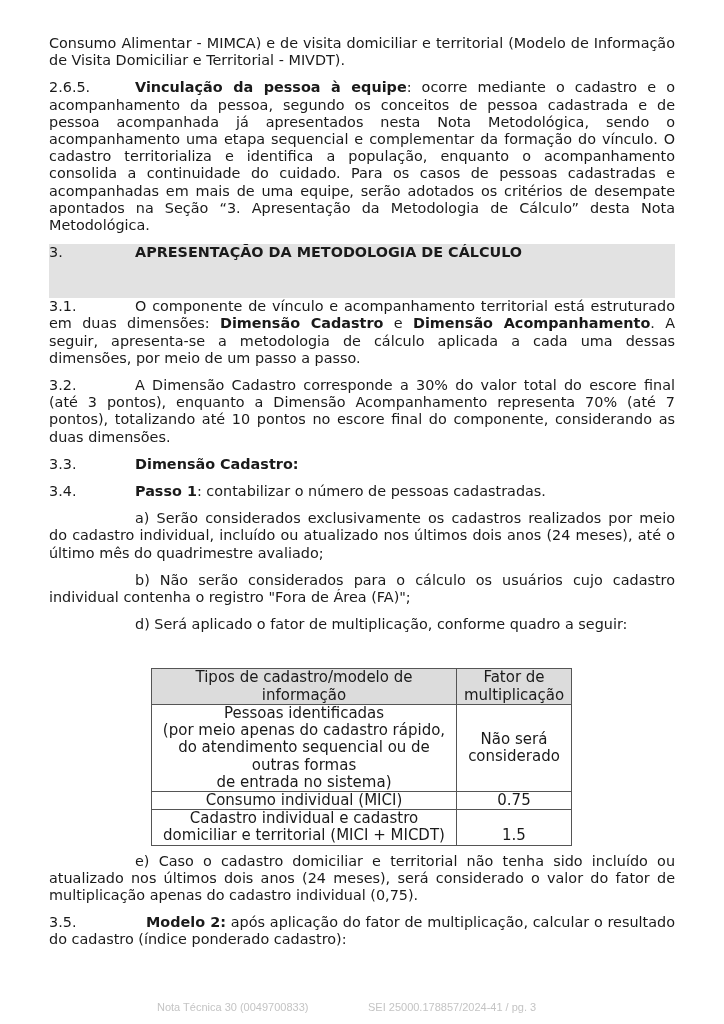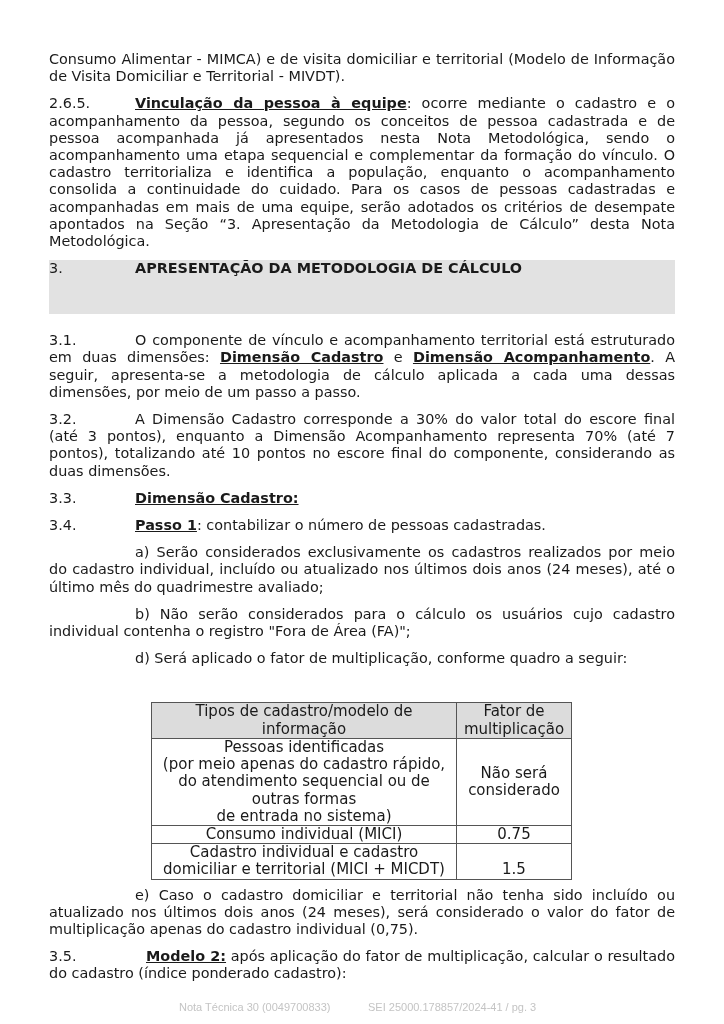--- a/index.html
+++ b/index.html
@@ -1,23 +1,23 @@
 <!DOCTYPE html>
 <html><head>
 <meta charset="utf-8">
 <style>
   html, body { margin: 0; padding: 0; background: #ffffff; }
   body { width: 724px; height: 1024px; position: relative; overflow: hidden;
          font-family: "DejaVu Sans", sans-serif; color: #1a1a1a; }
-  .page { position: absolute; left: 49px; top: 16px; width: 626px; }
+  .page { position: absolute; left: 49px; top: 0; width: 626px; }
   p { margin: 0; font-size: 14.4px; line-height: 17.2px; text-align: justify; }
   .num { display: inline-block; width: 86px; }
   .num2 { display: inline-block; width: 97px; }
   .ind { display: inline-block; width: 86px; }
-  b { font-weight: bold; text-decoration: underline; }
+  b { font-weight: bold; }
   .sec { background: #e2e2e2; height: 54px; margin-top: 10px; font-size: 14.4px; line-height: 17.2px; font-weight: bold; }
   .sec .n { font-weight: normal; display: inline-block; width: 86px; }
   table.q { border-collapse: collapse; margin-left: 102px; width: 421px; font-size: 15px; line-height: 17.2px; }
   table.q td, table.q th { border: 1px solid #555; text-align: center; padding: 0 2px; font-weight: normal; }
   table.q th { background: #dcdcdc; }
   .footer { position: absolute; top: 1001px; left: 0; width: 724px; font-family: "Liberation Sans", sans-serif; font-size: 11px; color: #c4c4c4; }
   .footer span { position: absolute; }
 </style>
 </head>
 <body>
@@ -26,21 +26,21 @@
   <p style="margin-top:35px">Consumo Alimentar - MIMCA) e de visita domiciliar e territorial (Modelo de Informação de Visita Domiciliar e Territorial - MIVDT).</p>
 
   <p style="margin-top:10px">
     <span class="num">2.6.5.</span><b>Vinculação da pessoa à equipe</b><span>: ocorre mediante o cadastro e o acompanhamento da pessoa, segundo os conceitos de pessoa cadastrada e de pessoa acompanhada já apresentados nesta Nota Metodológica, sendo o acompanhamento uma etapa sequencial e complementar da formação do vínculo. O cadastro territorializa e identifica a população, enquanto o acompanhamento consolida a continuidade do cuidado. Para os casos de pessoas cadastradas e acompanhadas em mais de uma equipe, serão adotados os critérios de desempate apontados na Seção “3. Apresentação da Metodologia de Cálculo” desta Nota Metodológica.</span>
   </p>
 
   <div class="sec">
     <span class="n">3.</span><span>APRESENTAÇÃO DA METODOLOGIA DE CÁLCULO</span>
   </div>
 
-  <p style="margin-top:18px">
+  <p style="margin-top:0">
     <span class="num">3.1.</span><span>O componente de vínculo e acompanhamento territorial está estruturado em duas dimensões: </span><b>Dimensão Cadastro</b><span> e </span><b>Dimensão Acompanhamento</b><span>. A seguir, apresenta-se a metodologia de cálculo aplicada a cada uma dessas dimensões, por meio de um passo a passo.</span>
   </p>
 
   <p style="margin-top:10px">
     <span class="num">3.2.</span><span>A Dimensão Cadastro corresponde a 30% do valor total do escore final (até 3 pontos), enquanto a Dimensão Acompanhamento representa 70% (até 7 pontos), totalizando até 10 pontos no escore final do componente, considerando as duas dimensões.</span>
   </p>
 
   <p style="margin-top:10px">
     <span class="num">3.3.</span><b>Dimensão Cadastro:</b>
   </p>
@@ -84,15 +84,15 @@
     </table>
 
   <p style="margin-top:7px"><span class="ind"></span><span>e) Caso o cadastro domiciliar e territorial não tenha sido incluído ou atualizado nos últimos dois anos (24 meses), será considerado o valor do fator de multiplicação apenas do cadastro individual (0,75).</span></p>
 
   <p style="margin-top:10px">
     <span class="num2">3.5.</span><b>Modelo 2:</b><span> após aplicação do fator de multiplicação, calcular o resultado do cadastro (índice ponderado cadastro):</span>
   </p>
 </div>
 
 <div class="footer">
-  <span style="left:179px">Nota Técnica 30 (0049700833)</span>
+  <span style="left:157px">Nota Técnica 30 (0049700833)</span>
   <span style="left:368px">SEI 25000.178857/2024-41 / pg. 3</span>
 </div>
 
 </body></html>

